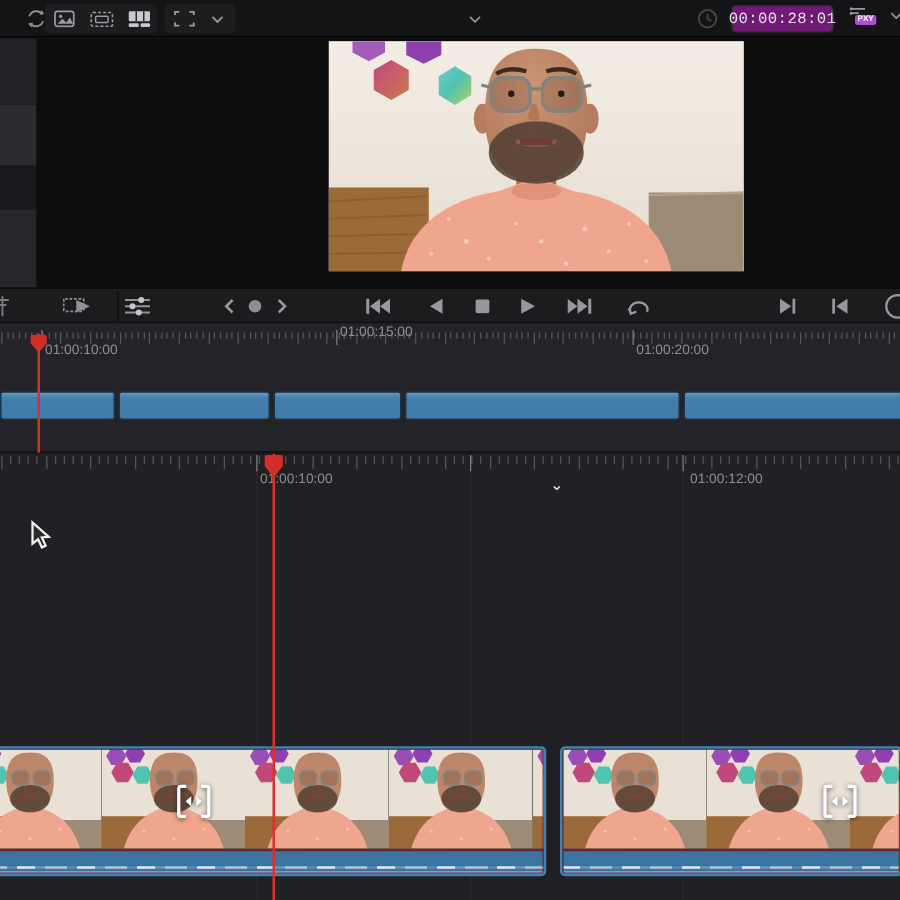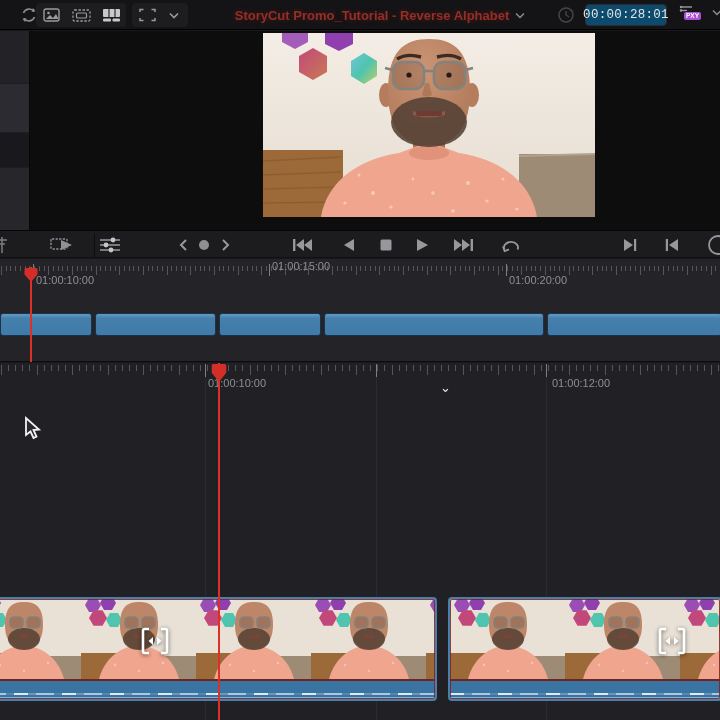--- a/index.html
+++ b/index.html
@@ -12,21 +12,21 @@
   
   .topbar{position:absolute;left:0;top:0;width:720px;height:30px;background:#141416;
           border-bottom:1px solid #000;}
   .icon-group{position:absolute;top:3px;height:24px;background:#1d1d20;border-radius:4px;
               display:flex;align-items:center;}
   .tb-icon{width:30px;height:24px;display:flex;align-items:center;justify-content:center;cursor:default;}
   .title-wrap{position:absolute;left:200px;top:0;width:360px;height:30px;display:flex;
               align-items:center;justify-content:center;gap:6px;}
   .proj-title{font-size:13px;font-weight:700;color:#962e28;text-shadow:0 0 6px rgba(150,40,35,.45);
               white-space:nowrap;}
-  .timecode-box{position:absolute;left:585px;top:4px;width:82px;height:22px;background:#0c4a6e;
+  .timecode-box{position:absolute;left:585px;top:4px;width:82px;height:22px;background:#701a75;
                 border:1px solid #2c2c2e;border-radius:4px;display:flex;align-items:center;
                 justify-content:center;}
   .timecode{font-family:"Liberation Mono",monospace;font-size:12.5px;color:#e4e4e4;letter-spacing:.3px;}
   .pxy-badge{font-size:6.5px;font-weight:700;color:#fff;background:#a94fd2;border-radius:2px;
              padding:0 2px;line-height:8px;}
 
   
   .viewer{position:absolute;left:30px;top:31px;width:690px;height:199px;background:#0d0d0e;}
   .left-sliver{position:absolute;left:0;top:31px;width:30px;height:199px;background:#1e1e22;
                border-right:1px solid #08080a;}
@@ -123,21 +123,20 @@
           </svg>
       </div>
       <div class="tb-icon" style="width:24px;">
         <svg width="10" height="7" viewBox="0 0 10 7">
             <path d="M1 1.5 l4 4 4-4" stroke="#9a9a9e" stroke-width="1.6" fill="none"></path>
           </svg>
       </div>
     </div>
 
     <div class="title-wrap">
-      <span class="proj-title">StoryCut Promo_Tutorial - Reverse Alphabet</span>
       <svg width="10" height="7" viewBox="0 0 10 7">
           <path d="M1 1.5 l4 4 4-4" stroke="#8c8c90" stroke-width="1.5" fill="none"></path>
         </svg>
     </div>
 
     <div class="abs" style="left:556px;top:5px;">
       <svg width="20" height="20" viewBox="0 0 20 20">
           <circle cx="10" cy="10" r="7" stroke="#46464a" stroke-width="1.5" fill="none"></circle>
           <path d="M10 6 v4 l3 2" stroke="#46464a" stroke-width="1.4" fill="none"></path>
           <path d="M15.5 4.5 l2 1.8 -2.6 .8z" fill="#46464a"></path>

